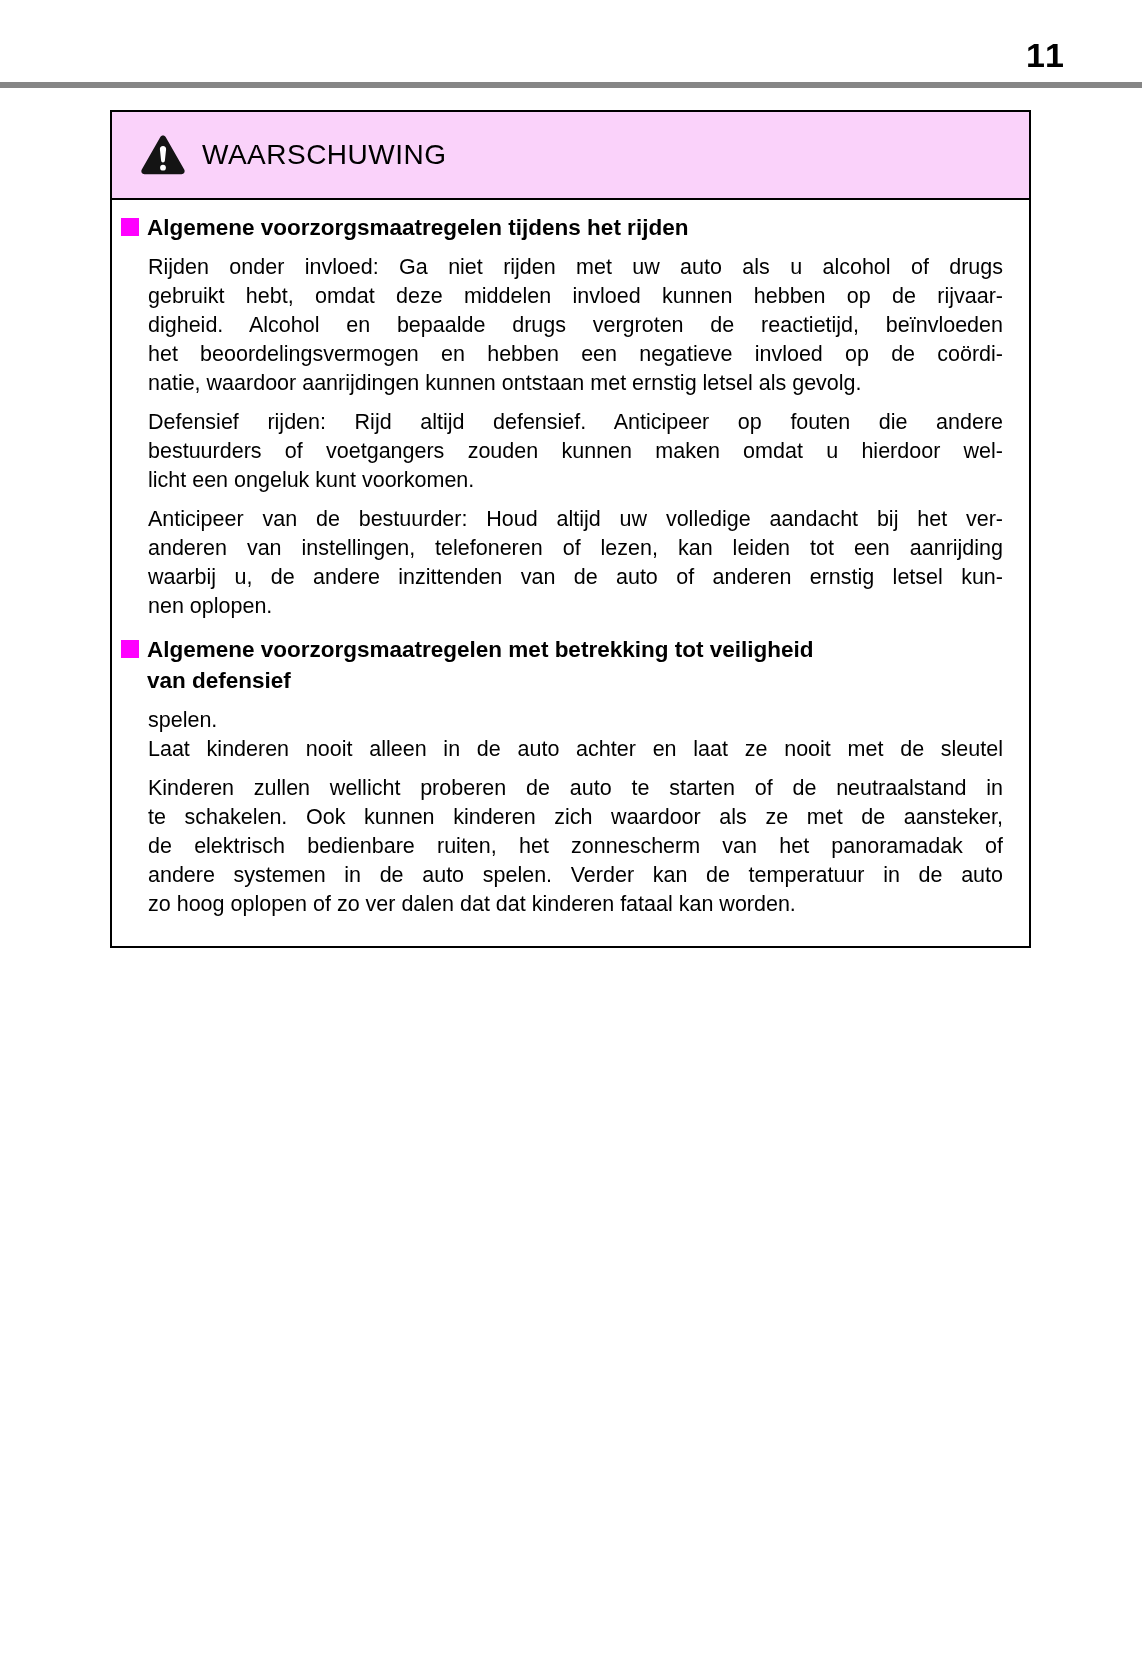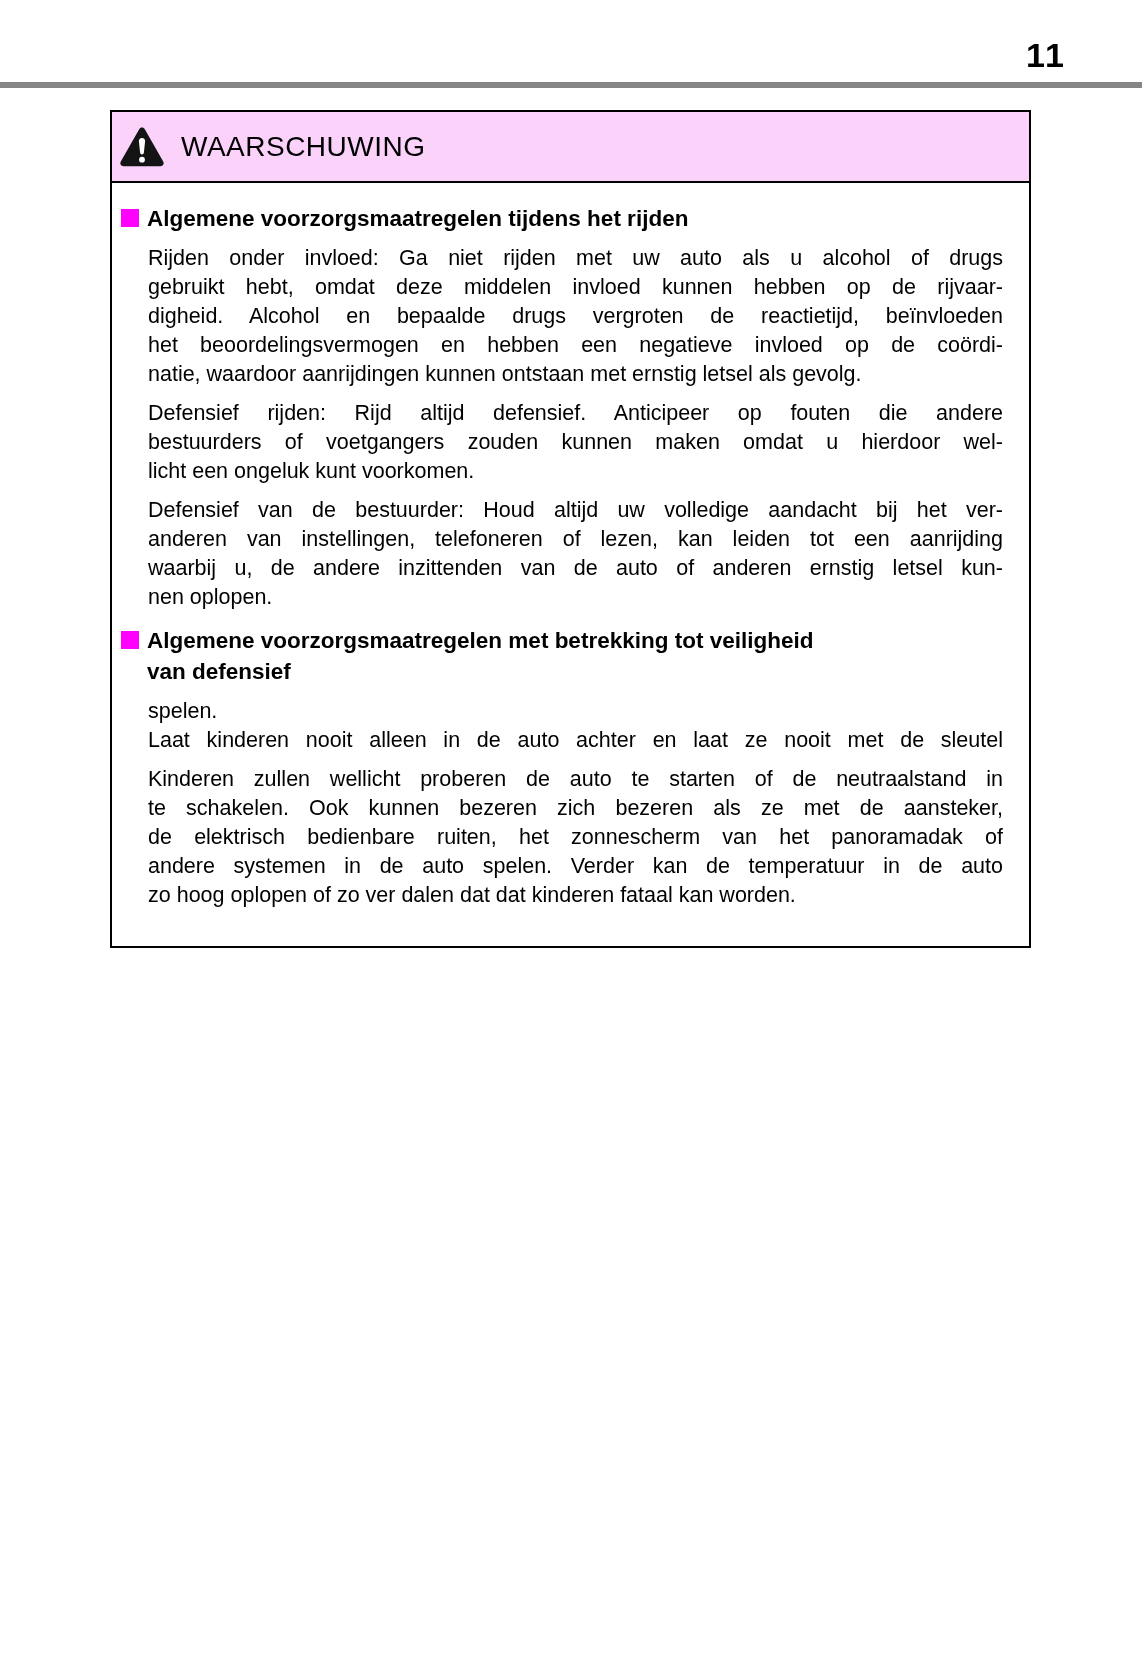--- a/index.html
+++ b/index.html
@@ -30,41 +30,41 @@
   .warning-box {
     position: absolute;
     left: 110px;
     top: 110px;
     width: 921px;
     height: 838px;
     border: 2px solid #000;
     background: #fff;
   }
   .warning-header {
-    height: 71px;
+    height: 88px;
     background: var(--pink, #fad2fa);
     border-bottom: 2px solid #000;
     display: flex;
     align-items: center;
-    padding-left: 7px;
+    padding-left: 28px;
   }
   .warning-icon { flex: none; display: flex; align-items: center; }
   .warning-title {
     margin-left: 16px;
     font-size: 28px;
     letter-spacing: 0.5px;
   }
   .warning-content {
     padding: 8px 26px 0 9px;
   }
   .section-heading {
     display: flex;
     margin-top: 13px;
   }
-  .section:first-child .section-heading { margin-top: 12px; }
+  .section:first-child .section-heading { margin-top: 4px; }
   .bullet {
     width: 18px;
     height: 18px;
     background: var(--magenta, #ff00ff);
     flex: none;
     margin-top: 6px;
   }
   .heading-text {
     margin-left: 8px;
     font-weight: bold;
@@ -114,40 +114,40 @@
           <div class="line">digheid. Alcohol en bepaalde drugs vergroten de reactietijd, beïnvloeden</div>
           <div class="line">het beoordelingsvermogen en hebben een negatieve invloed op de coördi-</div>
           <div class="line last">natie, waardoor aanrijdingen kunnen ontstaan met ernstig letsel als gevolg.</div>
         </div>
         <div class="para">
           <div class="line">Defensief rijden: Rijd altijd defensief. Anticipeer op fouten die andere</div>
           <div class="line">bestuurders of voetgangers zouden kunnen maken omdat u hierdoor wel-</div>
           <div class="line last">licht een ongeluk kunt voorkomen.</div>
         </div>
         <div class="para">
-          <div class="line">Defensief van de bestuurder: Houd altijd uw volledige aandacht bij het ver-</div>
+          <div class="line">Anticipeer van de bestuurder: Houd altijd uw volledige aandacht bij het ver-</div>
           <div class="line">anderen van instellingen, telefoneren of lezen, kan leiden tot een aanrijding</div>
           <div class="line">waarbij u, de andere inzittenden van de auto of anderen ernstig letsel kun-</div>
           <div class="line last">nen oplopen.</div>
         </div>
       </div>
       <div class="section">
         <div class="section-heading">
           <div class="bullet"></div>
           <div class="heading-text">
             <div class="heading-line">Algemene voorzorgsmaatregelen met betrekking tot veiligheid</div>
             <div class="heading-line">van defensief</div>
           </div>
         </div>
         <div class="para">
           <div class="line last">spelen.</div>
           <div class="line">Laat kinderen nooit alleen in de auto achter en laat ze nooit met de sleutel</div>
         </div>
         <div class="para">
           <div class="line">Kinderen zullen wellicht proberen de auto te starten of de neutraalstand in</div>
-          <div class="line">te schakelen. Ook kunnen bezeren zich bezeren als ze met de aansteker,</div>
+          <div class="line">te schakelen. Ook kunnen kinderen zich waardoor als ze met de aansteker,</div>
           <div class="line">de elektrisch bedienbare ruiten, het zonnescherm van het panoramadak of</div>
           <div class="line">andere systemen in de auto spelen. Verder kan de temperatuur in de auto</div>
           <div class="line last">zo hoog oplopen of zo ver dalen dat dat kinderen fataal kan worden.</div>
         </div>
       </div>
     </div>
 </div>
 
 </body></html>

